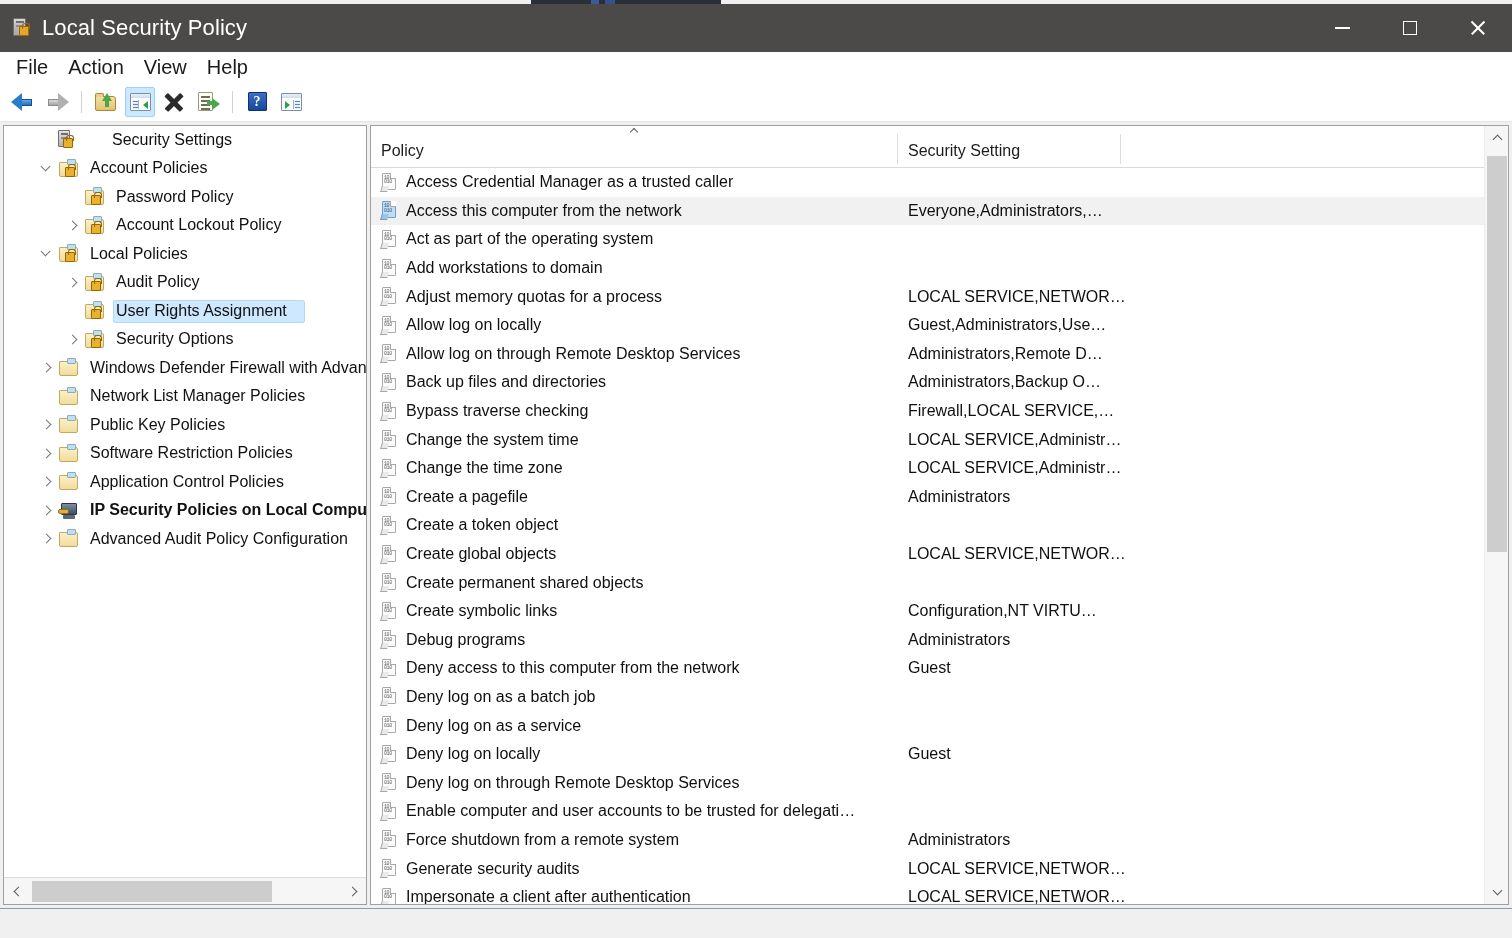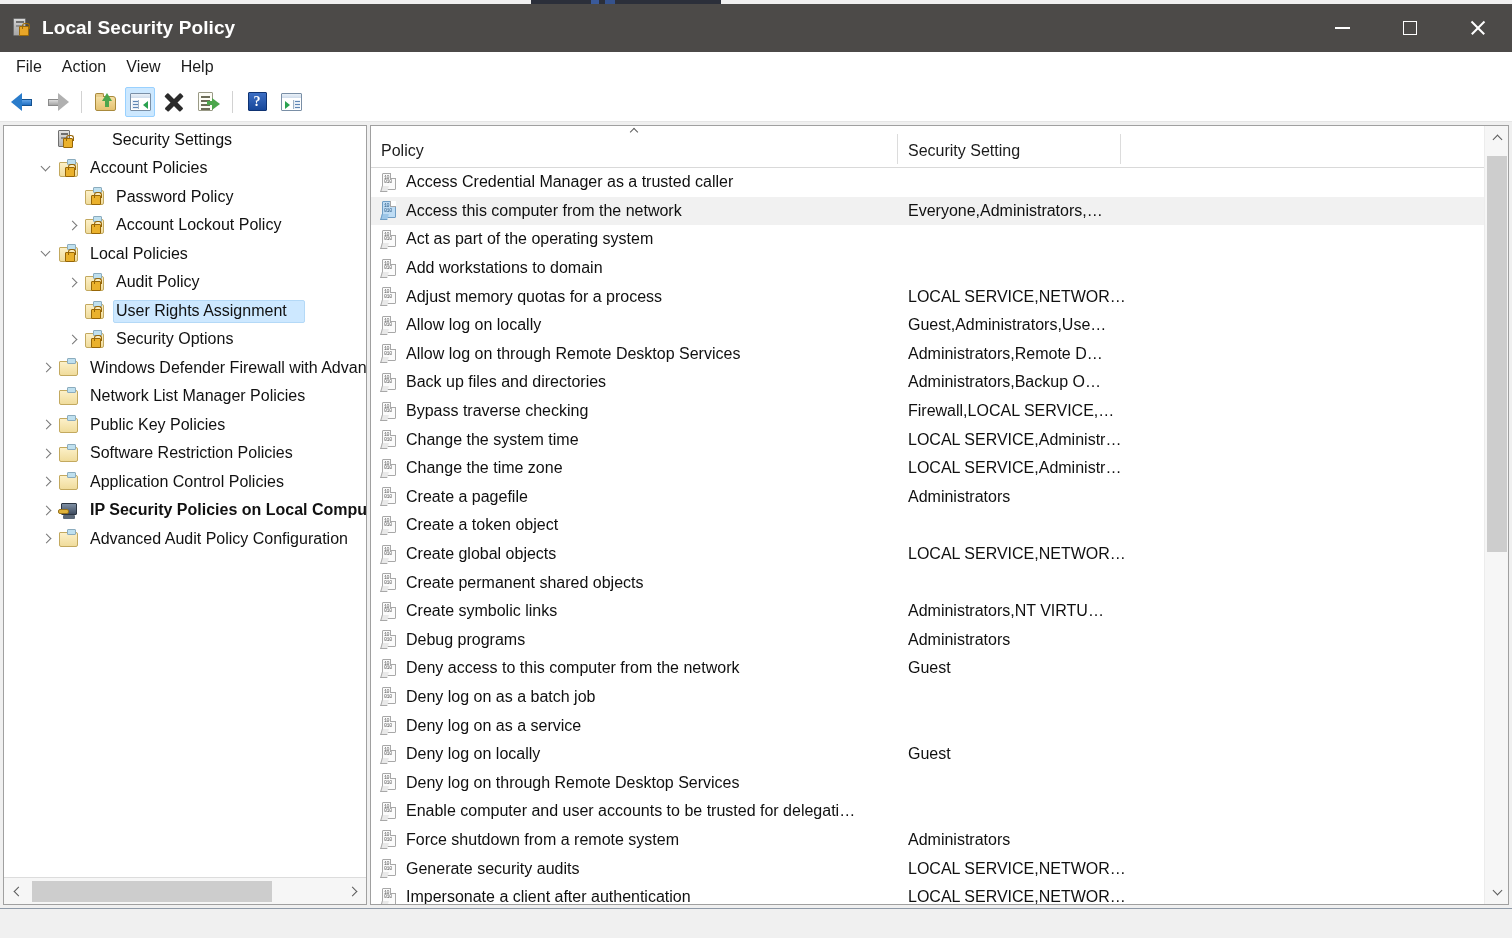--- a/index.html
+++ b/index.html
@@ -42,21 +42,21 @@
   }
   .title-icon .lock {
     position:absolute; left:6px; top:8px; width:10px; height:10px;
     background:#e8a628; border:1px solid #9c6a08; border-radius:1px;
   }
   .title-icon .lock::before{
     content:""; position:absolute; left:2px; top:-4px; width:6px; height:5px;
     border:1.5px solid #9c6a08; border-bottom:none; border-radius:3px 3px 0 0;
   }
   .title-text {
-    font-size: 19px; letter-spacing: .1px; font-weight: 700; color:#ffffff;
+    font-size: 22px; letter-spacing: .1px; font-weight: 400; color:#ffffff;
     white-space: nowrap;
   }
   .win-controls { margin-left: auto; display: flex; height: 48px; }
   .win-btn {
     width: 68px; height: 48px; display:flex; align-items:center; justify-content:center;
     cursor: default;
   }
   .gl-min { width: 15px; height: 1.6px; background: #fff; display:block; }
   .gl-max { width: 14px; height: 14px; border: 1.6px solid #fff; display:block; }
   .gl-close { position: relative; width: 16px; height: 16px; display:block; }
@@ -65,21 +65,21 @@
   }
   .gl-close::before { transform: rotate(45deg); }
   .gl-close::after  { transform: rotate(-45deg); }
 
   
   .menubar {
     position: absolute; left:0; top: 52px; width:1512px; height: 30px;
     background:#ffffff; display:flex; align-items:center; padding-left: 6px;
   }
   .menu-item {
-    font-size: 16px; color:#1b1b1b; padding: 4px 10px; cursor: default; white-space:nowrap;text-align:center;
+    font-size: 20px; color:#1b1b1b; padding: 4px 10px; cursor: default; white-space:nowrap;text-align:center;
   }
 
   
   .toolbar {
     position: absolute; left:0; top: 82px; width:1512px; height: 40px;
     background:#ffffff; display:flex; align-items:center; padding-left: 6px;
     border-bottom: 1px solid #e6e6e6;
   }
   .tb-btn {
     width: 30px; height: 30px; margin: 0 2px;
@@ -788,21 +788,21 @@
           </div>
           <div class="lrow">
             <div class="pcell">
               <span class="ic-pol">
                 <i class="page"></i>
                 <span class="bits">10<br>010</span>
                 <i class="fold"></i>
               </span>
               <span class="ptext">Create symbolic links</span>
             </div>
-            <div class="scell">Administrators,NT VIRTU…</div>
+            <div class="scell">Configuration,NT VIRTU…</div>
           </div>
           <div class="lrow">
             <div class="pcell">
               <span class="ic-pol">
                 <i class="page"></i>
                 <span class="bits">10<br>010</span>
                 <i class="fold"></i>
               </span>
               <span class="ptext">Debug programs</span>
             </div>

